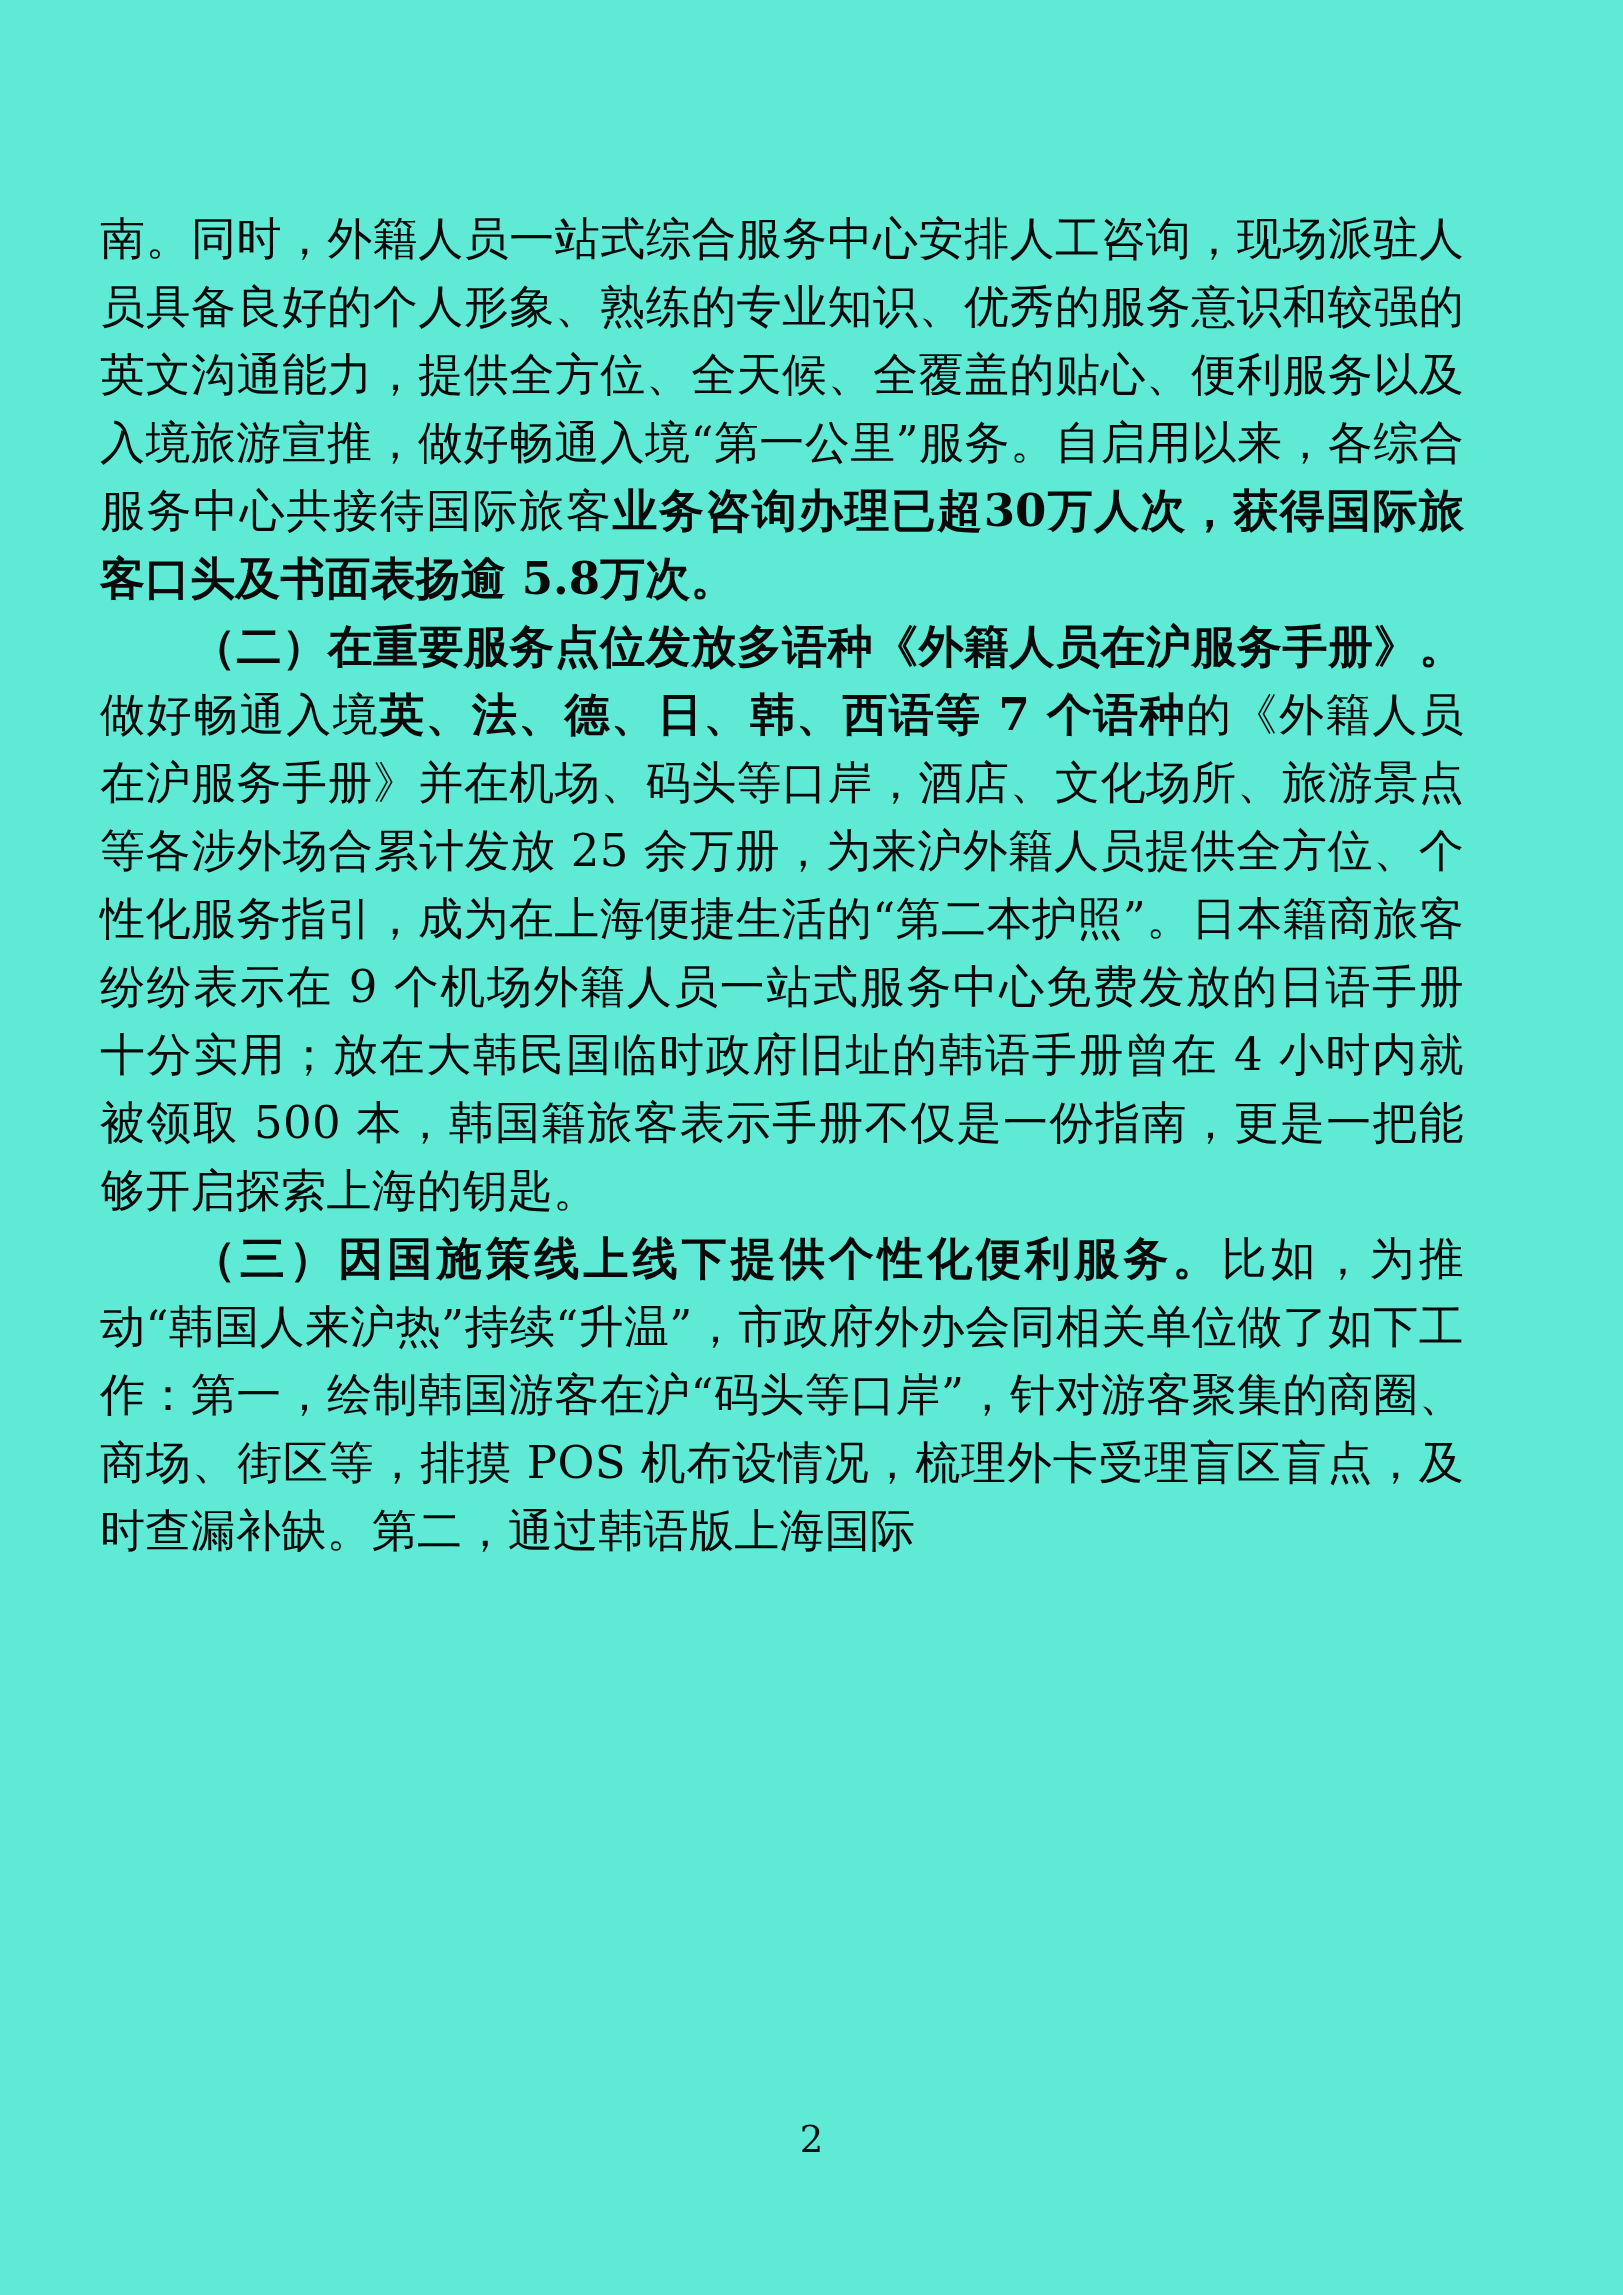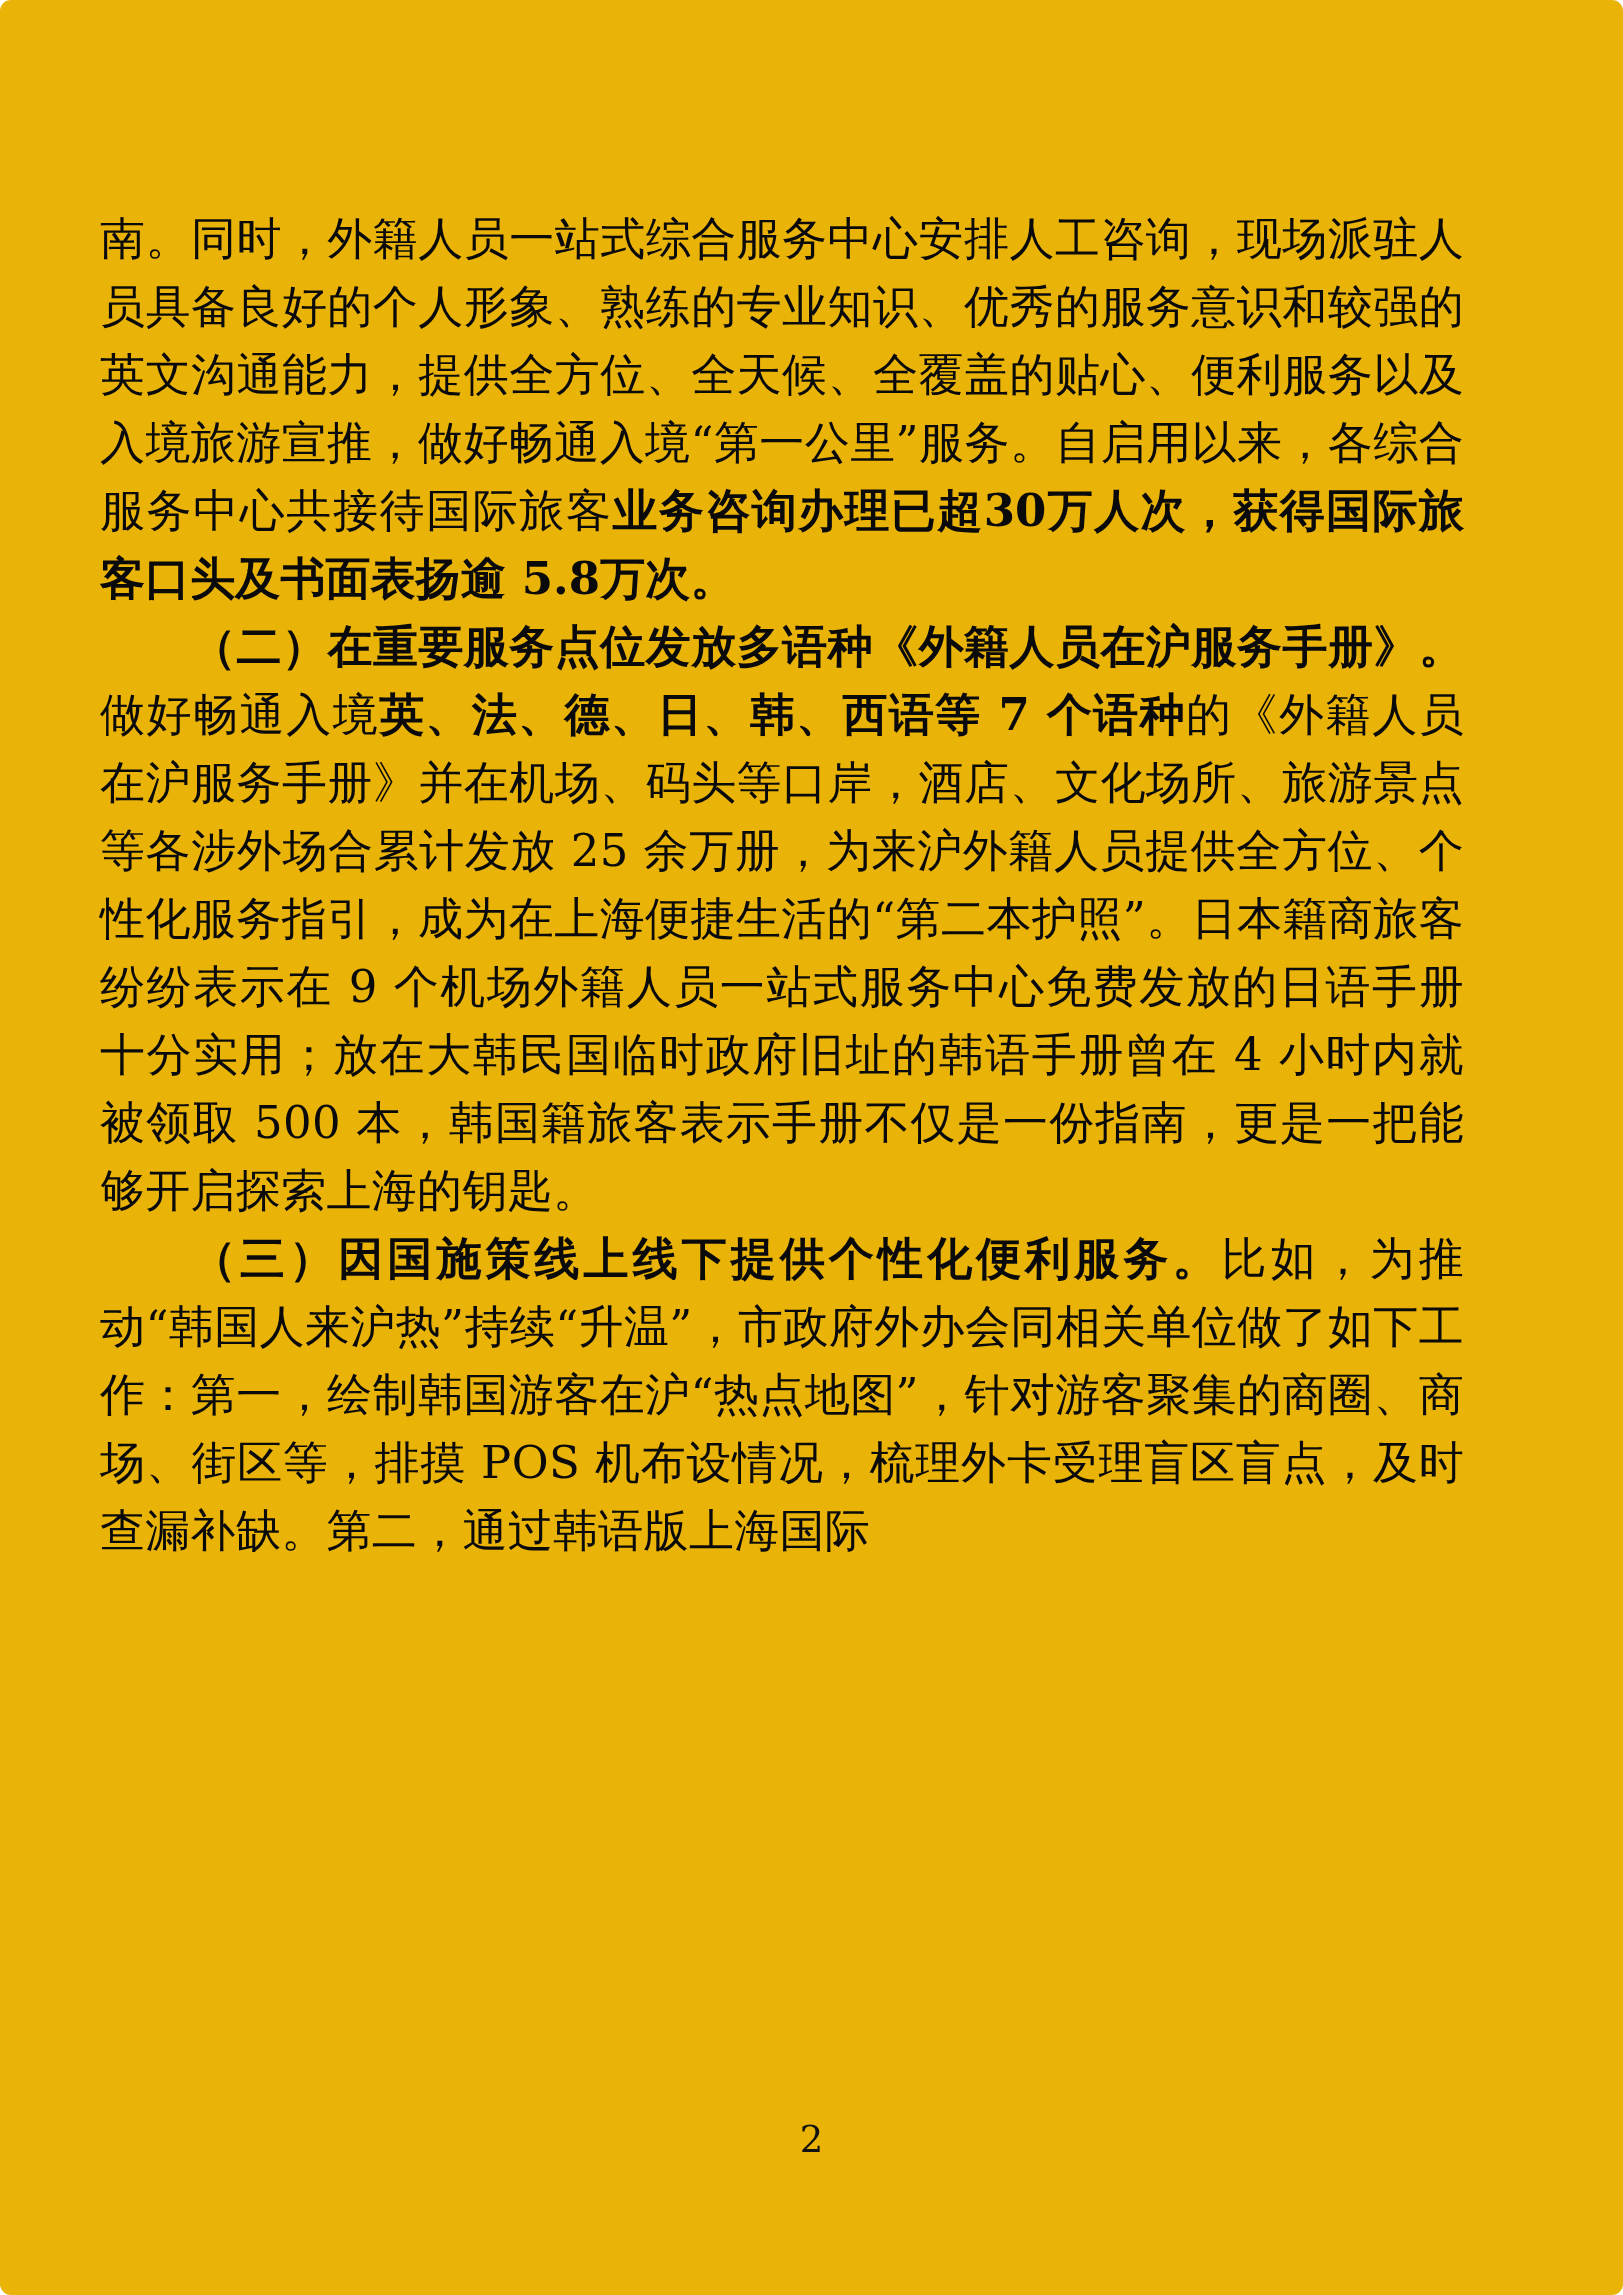--- a/index.html
+++ b/index.html
@@ -12,22 +12,21 @@
     height: 2295px;
     position: relative;
     font-family: "DejaVu Serif", "Liberation Serif", serif;
     color: #000000;
     overflow: hidden;
   }
 
   .page {
     position: absolute;
     inset: 0;
-    background: #eab308;
-    border-radius: 11px;
+    background: #5eead4;
   }
 
   .text-column {
     position: absolute;
     left: 100px;
     top: 205px;
     width: 1364px;
   }
 
   .para {
@@ -70,20 +69,20 @@
 
 <div class="page">
 
   <div class="text-column">
 
     <p class="para"><span>南。同时，外籍人员一站式综合服务中心安排人工咨询，现场派驻人员具备良好的个人形象、熟练的专业知识、优秀的服务意识和较强的英文沟通能力，提供全方位、全天候、全覆盖的贴心、便利服务以及入境旅游宣推，做好畅通入境“第一公里”服务。自启用以来，各综合服务中心共接待国际旅客</span><span class="b">业务咨询办理已超30万人次，获得国际旅客口头及书面表扬逾 5.8万次。</span></p>
 
 
     <p class="para indent"><span class="b">（二）在重要服务点位发放多语种《外籍人员在沪服务手册》。</span><span>做好畅通入境</span><span class="b">英、法、德、日、韩、西语等 7 个语种</span><span>的《外籍人员在沪服务手册》并在机场、码头等口岸，酒店、文化场所、旅游景点等各涉外场合累计发放 25 余万册，为来沪外籍人员提供全方位、个性化服务指引，成为在上海便捷生活的“第二本护照”。日本籍商旅客纷纷表示在 9 个机场外籍人员一站式服务中心免费发放的日语手册十分实用；放在大韩民国临时政府旧址的韩语手册曾在 4 小时内就被领取 500 本，韩国籍旅客表示手册不仅是一份指南，更是一把能够开启探索上海的钥匙。</span></p>
 
-    <p class="para indent"><span class="b">（三）因国施策线上线下提供个性化便利服务。</span><span>比如，为推动“韩国人来沪热”持续“升温”，市政府外办会同相关单位做了如下工作：第一，绘制韩国游客在沪“热点地图”，针对游客聚集的商圈、商场、街区等，排摸 POS 机布设情况，梳理外卡受理盲区盲点，及时查漏补缺。第二，通过韩语版上海国际</span></p>
+    <p class="para indent"><span class="b">（三）因国施策线上线下提供个性化便利服务。</span><span>比如，为推动“韩国人来沪热”持续“升温”，市政府外办会同相关单位做了如下工作：第一，绘制韩国游客在沪“码头等口岸”，针对游客聚集的商圈、商场、街区等，排摸 POS 机布设情况，梳理外卡受理盲区盲点，及时查漏补缺。第二，通过韩语版上海国际</span></p>
 
   </div>
 
   <div class="page-number">2</div>
 
 </div>
 
 
 </body></html>

